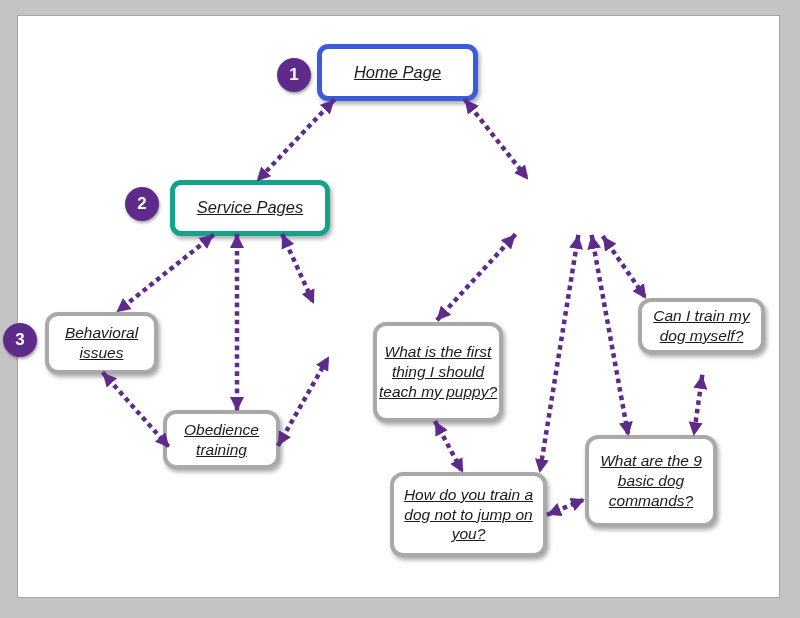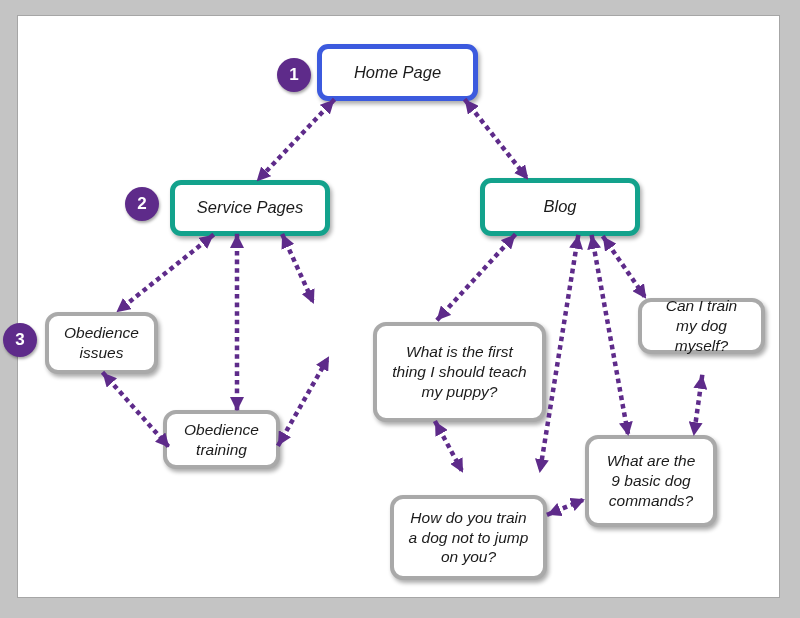--- a/index.html
+++ b/index.html
@@ -24,33 +24,33 @@
     z-index:3;pointer-events:none;
   }
   .edge{
     stroke:var(--purple);stroke-width:4.5;stroke-linecap:square;
     stroke-dasharray:0.1 8.5;fill:none;
   }
   .node{
     position:absolute;z-index:2;display:flex;align-items:center;justify-content:center;
     text-align:center;background:#fff;color:var(--ink);font-style:italic;
     border-radius:11px;box-shadow:2px 3px 4px rgba(0,0,0,0.33);
-    padding:4px 12px;line-height:1.28;cursor:default;
+    padding:4px 0;line-height:1.28;cursor:default;text-decoration:underline;
   }
   .node.primary{border:5px solid var(--blue);font-size:16.5px;}
   .node.secondary{border:5px solid var(--teal);font-size:16.5px;}
   .node.leaf{border:4px solid var(--gray-border);font-size:15.5px;border-radius:13px;}
   #node-home{left:317px;top:44px;width:161px;height:57px;}
   #node-service{left:170px;top:180px;width:160px;height:56px;text-align:right;}
   #node-blog{left:480px;top:178px;width:160px;height:58px;}
   #node-behavioral{left:45px;top:312px;width:113px;height:62px;}
   #node-obedience{left:163px;top:410px;width:117px;height:59px;}
   #node-puppy{left:260px;top:303px;width:105px;height:55px;}
-  #node-q-first{left:373px;top:322px;width:173px;height:100px;}
-  #node-q-jump{left:390px;top:472px;width:157px;height:85px;margin-top:23px;}
+  #node-q-first{left:373px;top:322px;width:130px;height:100px;}
+  #node-q-jump{left:390px;top:472px;width:157px;height:85px;}
   #node-q-commands{left:585px;top:435px;width:132px;height:92px;}
   #node-q-myself{left:638px;top:298px;width:127px;height:56px;}
   .badge{
     position:absolute;z-index:4;width:34px;height:34px;border-radius:50%;
     background:var(--purple);color:#fff;font-size:17px;font-weight:bold;
     display:flex;align-items:center;justify-content:center;
     box-shadow:1px 2px 3px rgba(0,0,0,0.35);
   }
   #badge-1{left:277px;top:58px;}
   #badge-2{left:125px;top:187px;}
@@ -83,25 +83,22 @@
       <line x1="549" y1="514" x2="583" y2="500" class="edge" marker-start="url(#ah)" marker-end="url(#ah)"></line>
       <line x1="702" y1="377" x2="694" y2="434" class="edge" marker-start="url(#ah)" marker-end="url(#ah)"></line>
     </svg>
 
   <div class="node primary" id="node-home">
     <span>Home Page</span>
   </div>
   <div class="node secondary" id="node-service">
     <span>Service Pages</span>
   </div>
-  <div class="node secondary" id="node-blog">
-    <span>Blog</span>
-  </div>
   <div class="node leaf" id="node-behavioral">
-    <span>Obedience issues</span>
+    <span>Behavioral issues</span>
   </div>
   <div class="node leaf" id="node-obedience">
     <span>Obedience training</span>
   </div>
   <div class="node leaf" id="node-q-first">
     <span>What is the first thing I should teach my puppy?</span>
   </div>
   <div class="node leaf" id="node-q-jump">
     <span>How do you train a dog not to jump on you?</span>
   </div>

